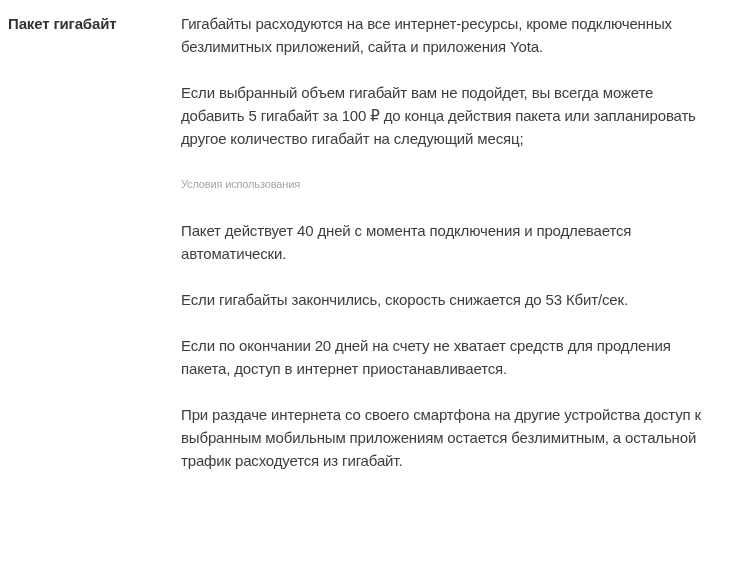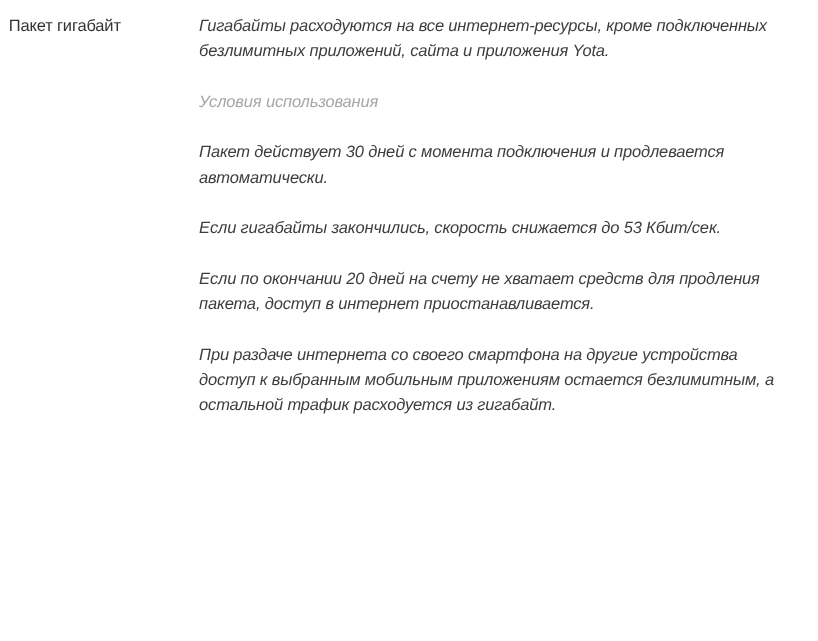--- a/index.html
+++ b/index.html
@@ -22,45 +22,45 @@
     color: var(--text-color);
   }
   .section-row {
     display: flex;
     align-items: flex-start;
     padding: 12px 30px 0 8px;
   }
   .term-col {
     flex: 0 0 173px;
     max-width: 173px;
-    font-weight: normal;
+    font-weight: bold;
     color: var(--title-color);
     padding-right: 10px;
   }
   .def-col {
     flex: 1 1 auto;
     max-width: 533px;
   }
   .def-col p {
     margin: 0 0 23px 0;
-    font-style: italic;
   }
   .def-col .subheading {
     margin: 0 0 23px 0;
-    font-size: 15px;
+    font-size: 11px;
     font-weight: normal;
     color: var(--muted-color);
   }
 </style>
 </head>
 <body>
 
 <div class="section-row">
   <div class="term-col">Пакет гигабайт</div>
   <div class="def-col">
     <p>Гигабайты расходуются на все интернет-ресурсы, кроме подключенных безлимитных приложений, сайта и приложения Yota.</p>
+    <p>Если выбранный объем гигабайт вам не подойдет, вы всегда можете добавить 5 гигабайт за 100 ₽ до конца действия пакета или запланировать другое количество гигабайт на следующий месяц;</p>
     <p class="subheading">Условия использования</p>
-    <p>Пакет действует 30 дней с момента подключения и продлевается автоматически.</p>
+    <p>Пакет действует 40 дней с момента подключения и продлевается автоматически.</p>
     <p>Если гигабайты закончились, скорость снижается до 53 Кбит/сек.</p>
     <p>Если по окончании 20 дней на счету не хватает средств для продления пакета, доступ в интернет приостанавливается.</p>
     <p>При раздаче интернета со своего смартфона на другие устройства доступ к выбранным мобильным приложениям остается безлимитным, а остальной трафик расходуется из гигабайт.</p>
   </div>
 </div>
 
 </body></html>

